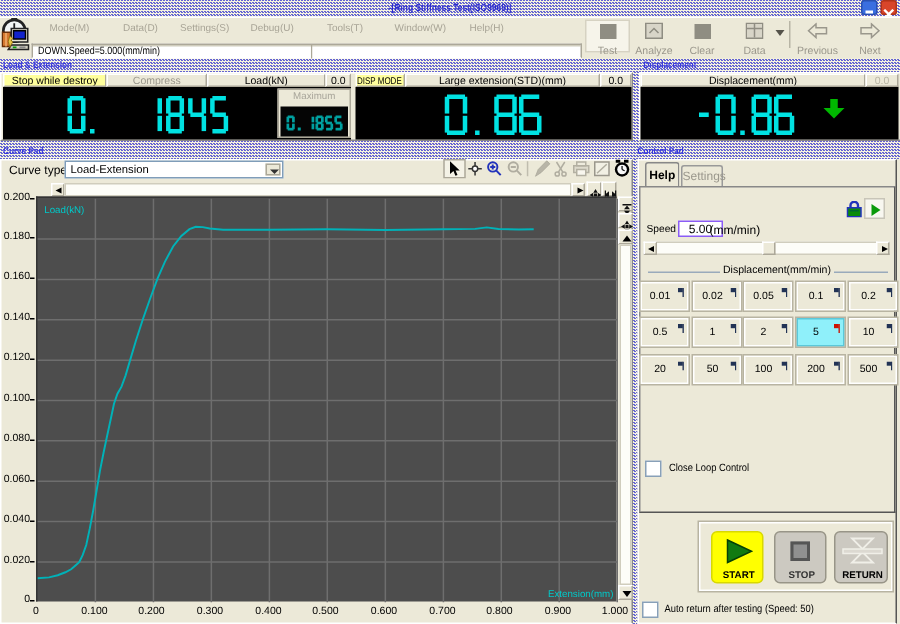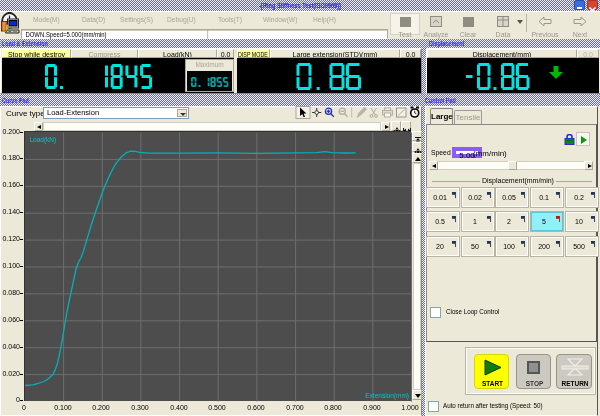--- a/index.html
+++ b/index.html
@@ -365,35 +365,35 @@
   </div>
 <div class="abs" style="left:413px;top:163px;width:8px;height:227px;background:#fdfdf8;border:1px solid #d0cdbd;"></div>
 <div class="sbtn" style="left:412px;top:390px;width:10px;height:10px;">
     <div class="abs" style="left:2px;top:3px;border-left:3px solid transparent;border-right:3px solid transparent;border-top:4px solid #000;"></div>
   </div>
 
 <div class="lbl" style="left:425px;top:97px;">Control Pad</div>
 <div class="abs" style="left:425px;top:106px;width:173px;height:310px;background:#ece9d8;border:1px solid #fff;border-right-color:#555;"></div>
 <div class="abs" style="left:598px;top:106px;width:2px;height:310px;background:#ece9d8;"></div>
 
-<div class="abs" style="left:430px;top:108px;width:23px;height:16px;background:#ece9d8;border:1px solid #888;border-bottom:0;border-top-left-radius:2px;border-top-right-radius:2px;font-size:8px;font-weight:bold;text-align:center;line-height:15px;color:#000;z-index:3;">Large</div>
-<div class="abs" style="left:454px;top:110px;width:28px;height:14px;background:#ece9d8;border:1px solid #999;border-bottom:0;border-top-left-radius:2px;border-top-right-radius:2px;font-size:8px;text-align:center;line-height:13px;color:#9a978c;">Tensile</div>
+<div class="abs" style="left:430px;top:108px;width:23px;height:16px;background:#ece9d8;border:1px solid #888;border-bottom:0;border-top-left-radius:2px;border-top-right-radius:2px;font-size:8px;font-weight:bold;text-align:center;line-height:15px;color:#000;z-index:3;">Help</div>
+<div class="abs" style="left:454px;top:110px;width:28px;height:14px;background:#ece9d8;border:1px solid #999;border-bottom:0;border-top-left-radius:2px;border-top-right-radius:2px;font-size:8px;text-align:center;line-height:13px;color:#9a978c;">Settings</div>
 <div class="abs" style="left:426px;top:124px;width:171px;height:218px;background:#ece9d8;border:1px solid #888;border-right-color:#555;border-bottom-color:#555;z-index:2;"></div>
 
 <svg class="abs" style="left:564px;top:134px;z-index:4;" width="11" height="11" viewBox="0 0 11 11">
  <path d="M3 5 L3 3 A2.5 2.5 0 0 1 8 3 L8 5" stroke="#2233bb" stroke-width="1.6" fill="none"></path>
  <rect x="1" y="4.5" width="9" height="6" fill="#0a8a0a" stroke="#2233bb"></rect>
  <rect x="2.5" y="6" width="6" height="1" fill="#063"></rect>
 </svg>
 <div class="abs" style="left:576px;top:131.5px;width:14px;height:14px;background:#f8f7f0;border:1px solid #c8c5b8;z-index:4;">
     <div style="margin:3px 0 0 4px;width:0;height:0;border-top:4px solid transparent;border-bottom:4px solid transparent;border-left:6px solid #0a9a0a;"></div>
   </div>
 
 <div class="abs" style="left:431px;top:149px;font-size:8px;z-index:4;transform:scale(0.85);transform-origin:0 0;">Speed</div>
-<div class="abs" style="left:452px;top:147px;width:30px;height:11px;background:#fff;border:4px solid #8b5cf6;font-size:8px;text-align:center;line-height:10px;z-index:4;">5.00</div>
+<div class="abs" style="left:452px;top:147px;width:30px;height:11px;background:#fff;border:1px solid #8b5cf6;font-size:8px;text-align:center;line-height:10px;z-index:4;">5.00</div>
 <div class="abs" style="left:473px;top:149px;font-size:8px;z-index:4;">(mm/min)</div>
 
 <div class="abs" style="left:429px;top:161px;width:164px;height:9px;background:#fdfdf8;border:1px solid #d0cdbd;z-index:4;"></div>
 <div class="sbtn" style="left:429px;top:161px;width:9px;height:9px;z-index:4;">
     <div class="abs" style="left:2px;top:2px;border-top:2.5px solid transparent;border-bottom:2.5px solid transparent;border-right:4px solid #000;"></div>
   </div>
 <div class="sbtn" style="left:584px;top:161px;width:9px;height:9px;z-index:4;">
     <div class="abs" style="left:3px;top:2px;border-top:2.5px solid transparent;border-bottom:2.5px solid transparent;border-left:4px solid #000;"></div>
   </div>
 <div class="abs" style="left:508px;top:161px;width:9px;height:9px;background:#ece9d8;border:1px solid #aca899;border-top-color:#fff;border-left-color:#fff;z-index:4;"></div>

